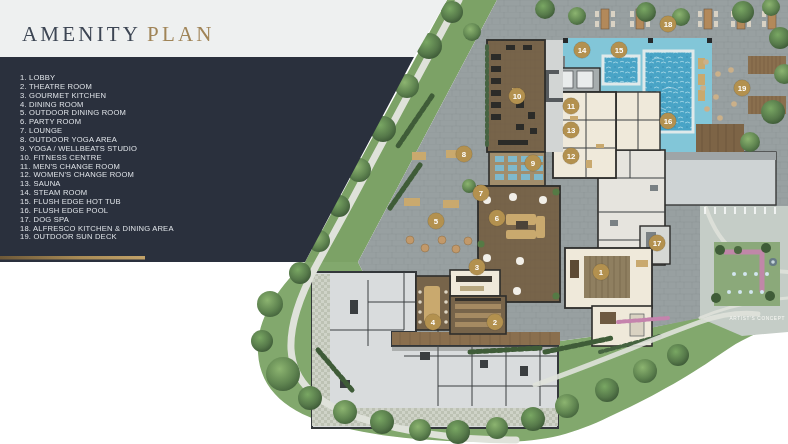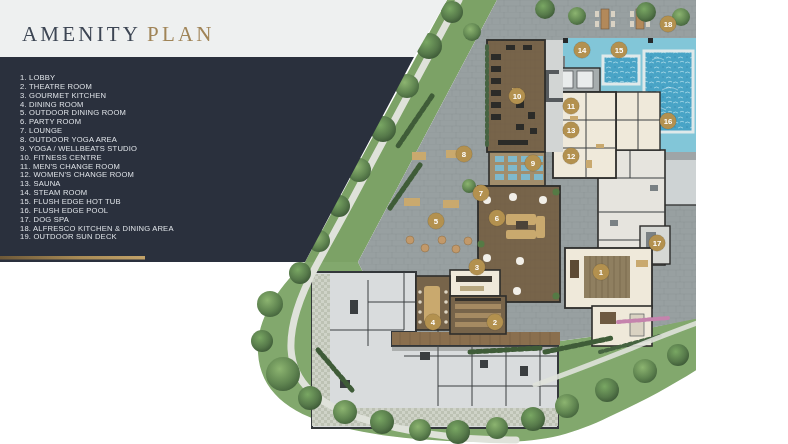--- a/index.html
+++ b/index.html
@@ -4,21 +4,21 @@
 <style>
   :root{
     --panel:#2a303d; --header_band:#eef0f0; --title_dark:#3d4654; --title_gold:#a08457;
     --legend_text:#dfe3e8; --gold_accent:#a98b55; --marker:#b3914f;
     --lawn:#82a86d; --band_green:#7ca266; --pavement:#98a0a1; --deck_aqua:#82c6d8;
     --pool_water:#49a4c6; --wood_floor:#77644a; --cream_room:#efe9da; --room_gray:#e6e4de;
     --wall:#2d2d2b; --drive:#c5cdc7; --roof:#ced3d4; --tan:#c9a96e; --mat_blue:#7fb9cc;
     --path:#dfe2da; --pink_flowers:#c583ad; --white_bg:#ffffff;
   }
   html,body{margin:0;padding:0;background:#fff;}
-  .stage{position:relative;width:696px;height:444px;background:var(--white_bg);overflow:hidden;
+  .stage{position:relative;width:788px;height:444px;background:var(--white_bg);overflow:hidden;
          font-family:"Liberation Sans",sans-serif;}
   svg{display:block}
   .title{font-family:"Liberation Serif",serif;font-size:21px;letter-spacing:3.2px;}
   .t1{fill:var(--title_dark);}
   .t2{fill:var(--title_gold);}
   .leg{font-family:"Liberation Sans",sans-serif;font-size:7.6px;letter-spacing:.2px;fill:var(--legend_text);}
   .mk{fill:var(--marker);stroke:rgba(0,0,0,.18);stroke-width:.6;}
   .mkt{fill:#ffffff;font-size:7.8px;font-weight:bold;font-family:"Liberation Sans",sans-serif;}
   .cap{fill:#f8f8f4;font-size:4.8px;letter-spacing:.6px;font-family:"Liberation Sans",sans-serif;}
   .c-band{fill:var(--band_green);} .c-lawn{fill:var(--lawn);} .c-pave{fill:var(--pavement);}

